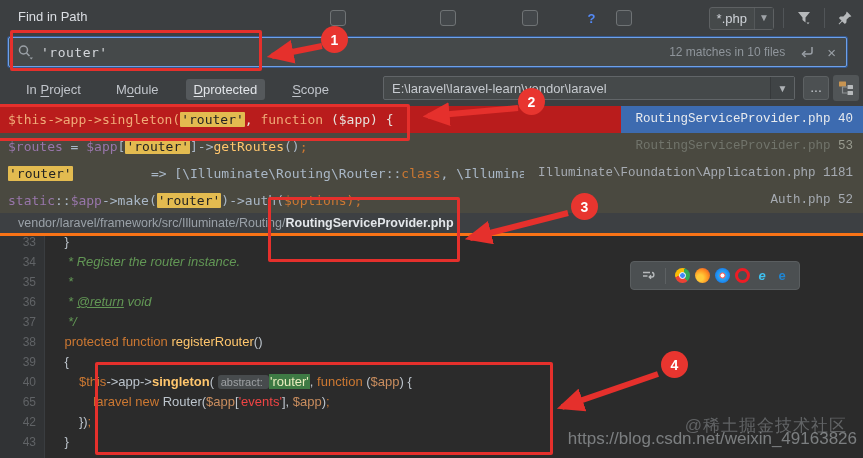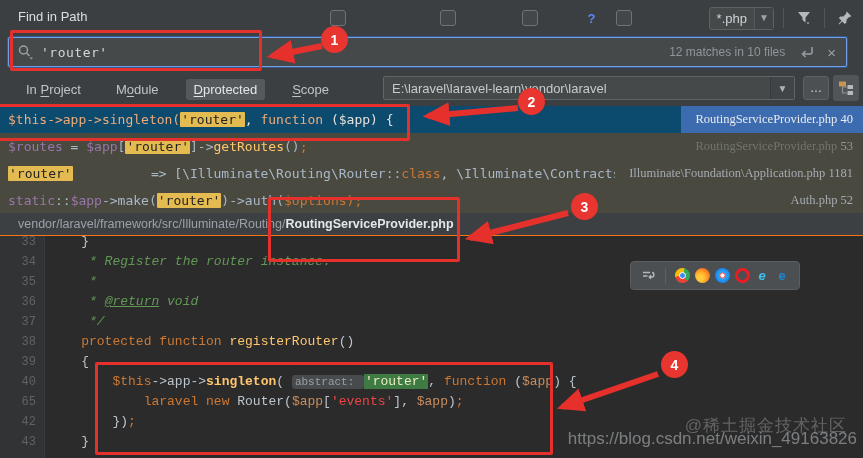--- a/index.html
+++ b/index.html
@@ -44,49 +44,49 @@
       display:flex;align-items:center;justify-content:center;background:#404446;}
   .btn-dots{position:absolute;left:803px;top:76px;width:26px;height:24px;background:#4c5052;border:1px solid #5d6163;
       border-radius:3px;color:#c3c7cc;text-align:center;line-height:20px;font-size:14px;box-sizing:border-box;}
   .btn-tree{position:absolute;left:833px;top:75px;width:26px;height:26px;background:#515557;border-radius:3px;
       display:flex;align-items:center;justify-content:center;}
 
   
   .results{position:absolute;left:0;top:106px;width:863px;height:108px;}
   .rrow{height:27px;line-height:27px;background:#4a4940;display:flex;white-space:pre;overflow:hidden;
         font-family:"DejaVu Sans Mono",monospace;font-size:13px;padding-left:8px;}
-  .rrow.sel{background:#0c4a6e;}
+  .rrow.sel{background:#b91c1c;}
   .rcode{flex:1 1 auto;overflow:hidden;}
-  .rfile{flex:0 0 auto;background:#4a4940;padding:0 10px 16px 14px;font-family:Liberation Serif, serif;
+  .rfile{flex:0 0 auto;background:#4a4940;padding:0 10px 16px 14px;font-family:Liberation Mono, monospace;
          font-size:12.5px;color:#a6abb2;}
   .rrow.sel .rfile{background:#3d6bb0;color:#e8ebef;}
   .rrow.dim .rfile{color:#989a8e;}
   .rrow.dim .rfile .fname{color:#71746b;}
 
   
   .t-kw{color:#cc7832;} .t-var{color:#9876aa;} .t-varw{color:#c98d5e;}
   .t-fn{color:#ffc66d;} .t-fnb{color:#ffc66d;font-weight:bold;}
   .t-str{color:#ef4444;} .t-cmt{color:#629755;font-style:italic;}
   .t-cmtu{color:#629755;font-style:italic;text-decoration:underline;}
   .t-white{color:#bcc4cc;} .t-plain{color:#a9b7c6;}
   .t-sal{color:#f0ab78;} .t-selw{color:#e6e2dc;}
   .t-hl{background:#e3bb50;color:#232323;padding:0 1px;border-radius:1px;}
   .t-hlg{background:#3e7a44;color:#e9edbe;padding:0 1px;}
   .t-hint{color:#9da0a3;background:#474b4d;border-radius:3px;padding:1px 3px;font-size:11px;}
 
   
   .breadcrumb{position:absolute;left:0;top:213px;width:863px;height:23px;background:#3d4043;z-index:3;
-      display:flex;align-items:center;padding-left:18px;box-sizing:border-box;border-bottom:1px solid #f97316;}
+      display:flex;align-items:center;padding-left:18px;box-sizing:border-box;border-bottom:3px solid #f97316;}
   .bc-path{font-size:12.5px;color:#9aa1a8;}
   .bc-file{font-size:12.5px;color:#e3e6ea;font-weight:bold;}
 
   
   .editor{position:absolute;left:0;top:232px;width:863px;height:226px;background:#2b2b2b;z-index:1;overflow:hidden;}
   .gcol{position:absolute;left:0;top:0;bottom:0;width:44px;background:#313335;border-right:1px solid #3a3d40;}
-  .eline{position:relative;height:20px;line-height:20px;display:flex;font-family:Liberation Mono, monospace;font-size:13px;align-items:flex-end;}
+  .eline{position:relative;height:20px;line-height:20px;display:flex;font-family:Liberation Sans, sans-serif;font-size:13px;align-items:flex-end;}
   .lnum{flex:0 0 44px;text-align:right;padding-right:8px;box-sizing:border-box;color:#606366;font-size:12px;}
   .lcode{flex:1;white-space:pre;padding-left:6px;}
 
   
   .browserbar{position:absolute;left:630px;top:261px;height:27px;background:#4b4f51;border:1px solid #5a5e60;
       border-radius:4px;display:flex;align-items:center;padding:0 7px;z-index:4;}
   .bb-div{width:1px;height:16px;background:#5d6163;margin:0 6px 0 5px;}
   .bi{width:15px;height:15px;border-radius:50%;margin:0 2.5px;position:relative;flex:0 0 auto;
       text-align:center;line-height:15px;font-size:13px;font-weight:bold;}
   .bi-chrome{background:conic-gradient(from 140deg,#ea4335 0 33%,#fbbc05 0 66%,#34a853 0 100%);}

